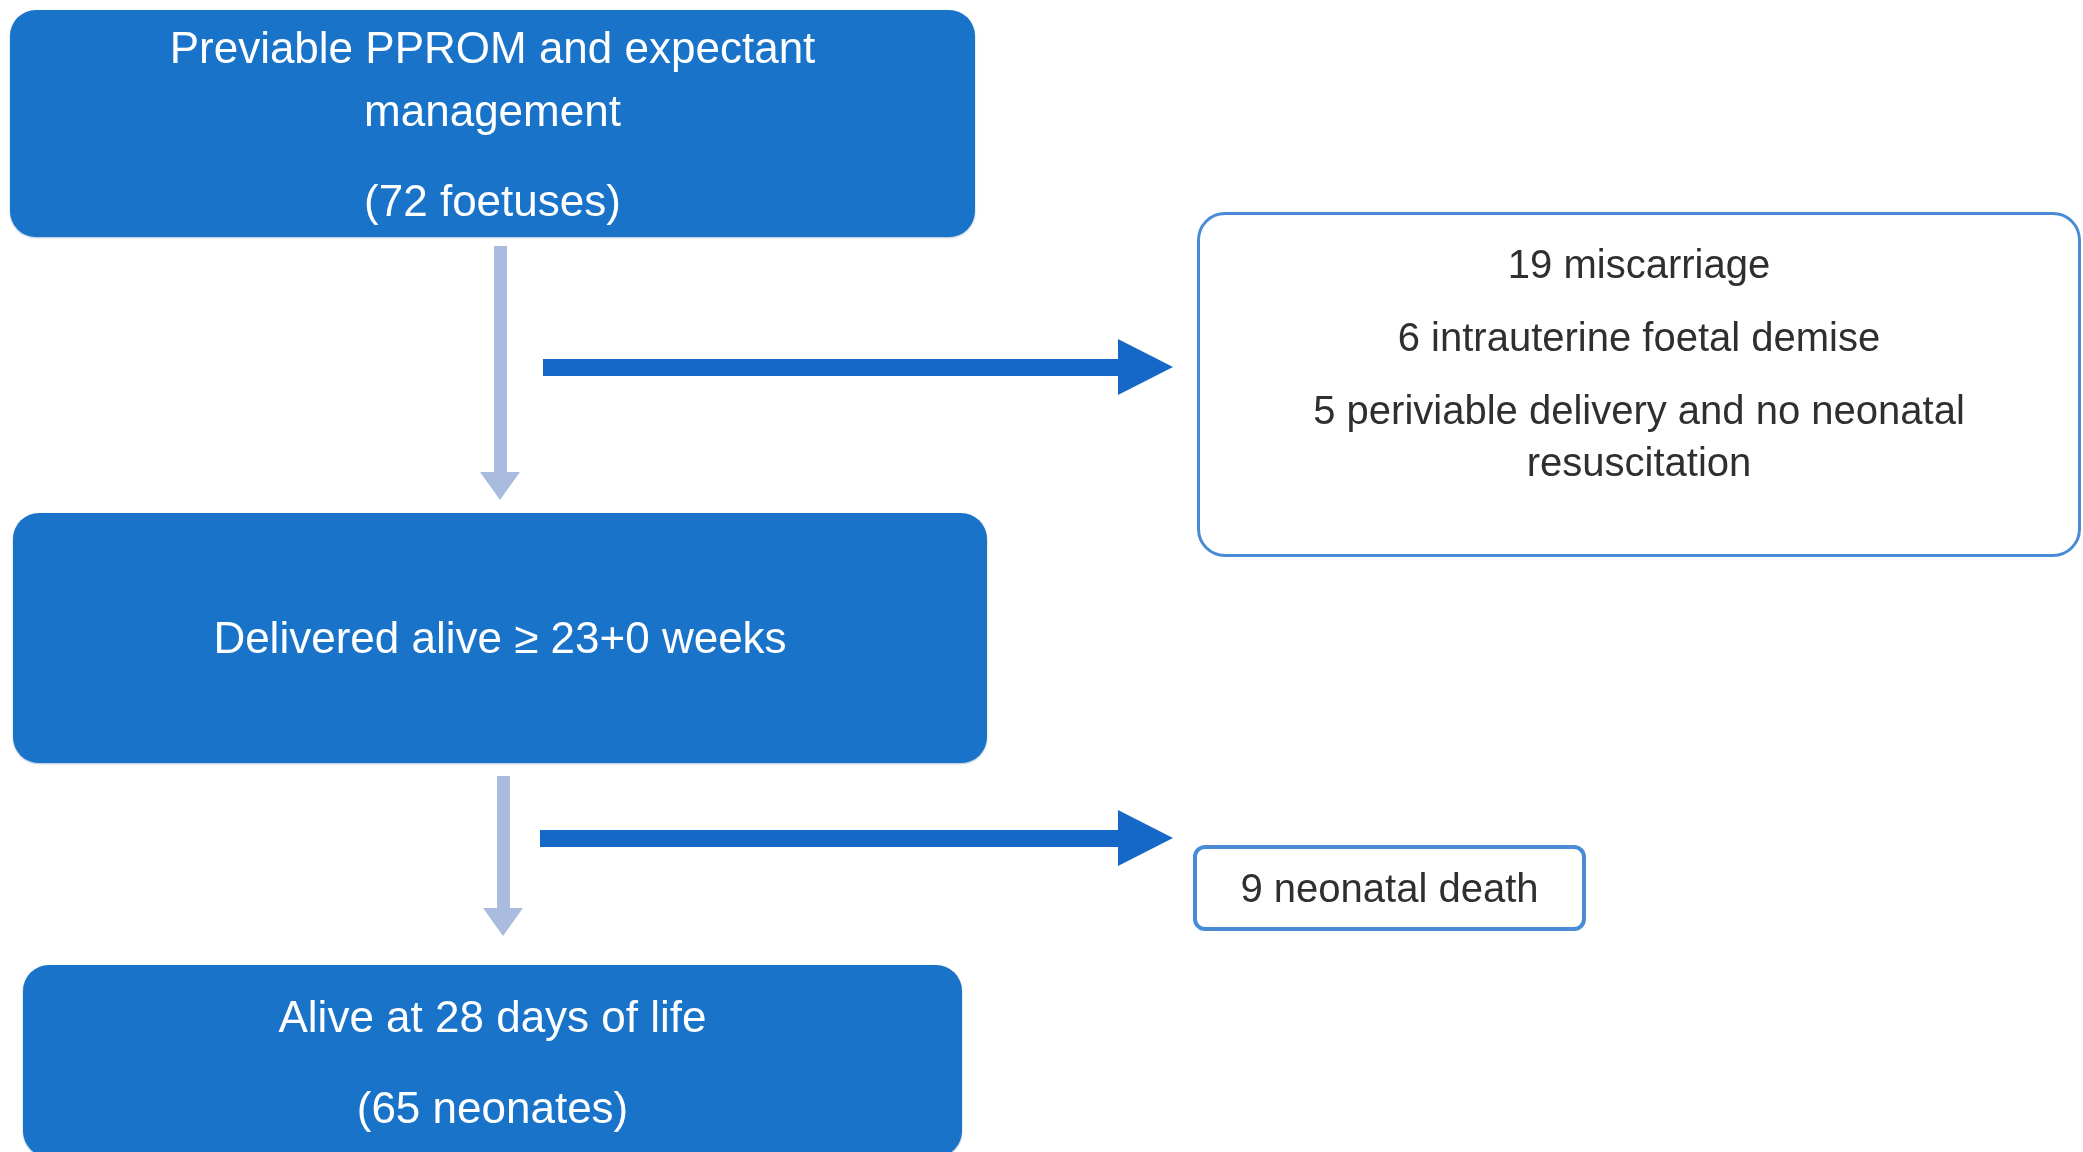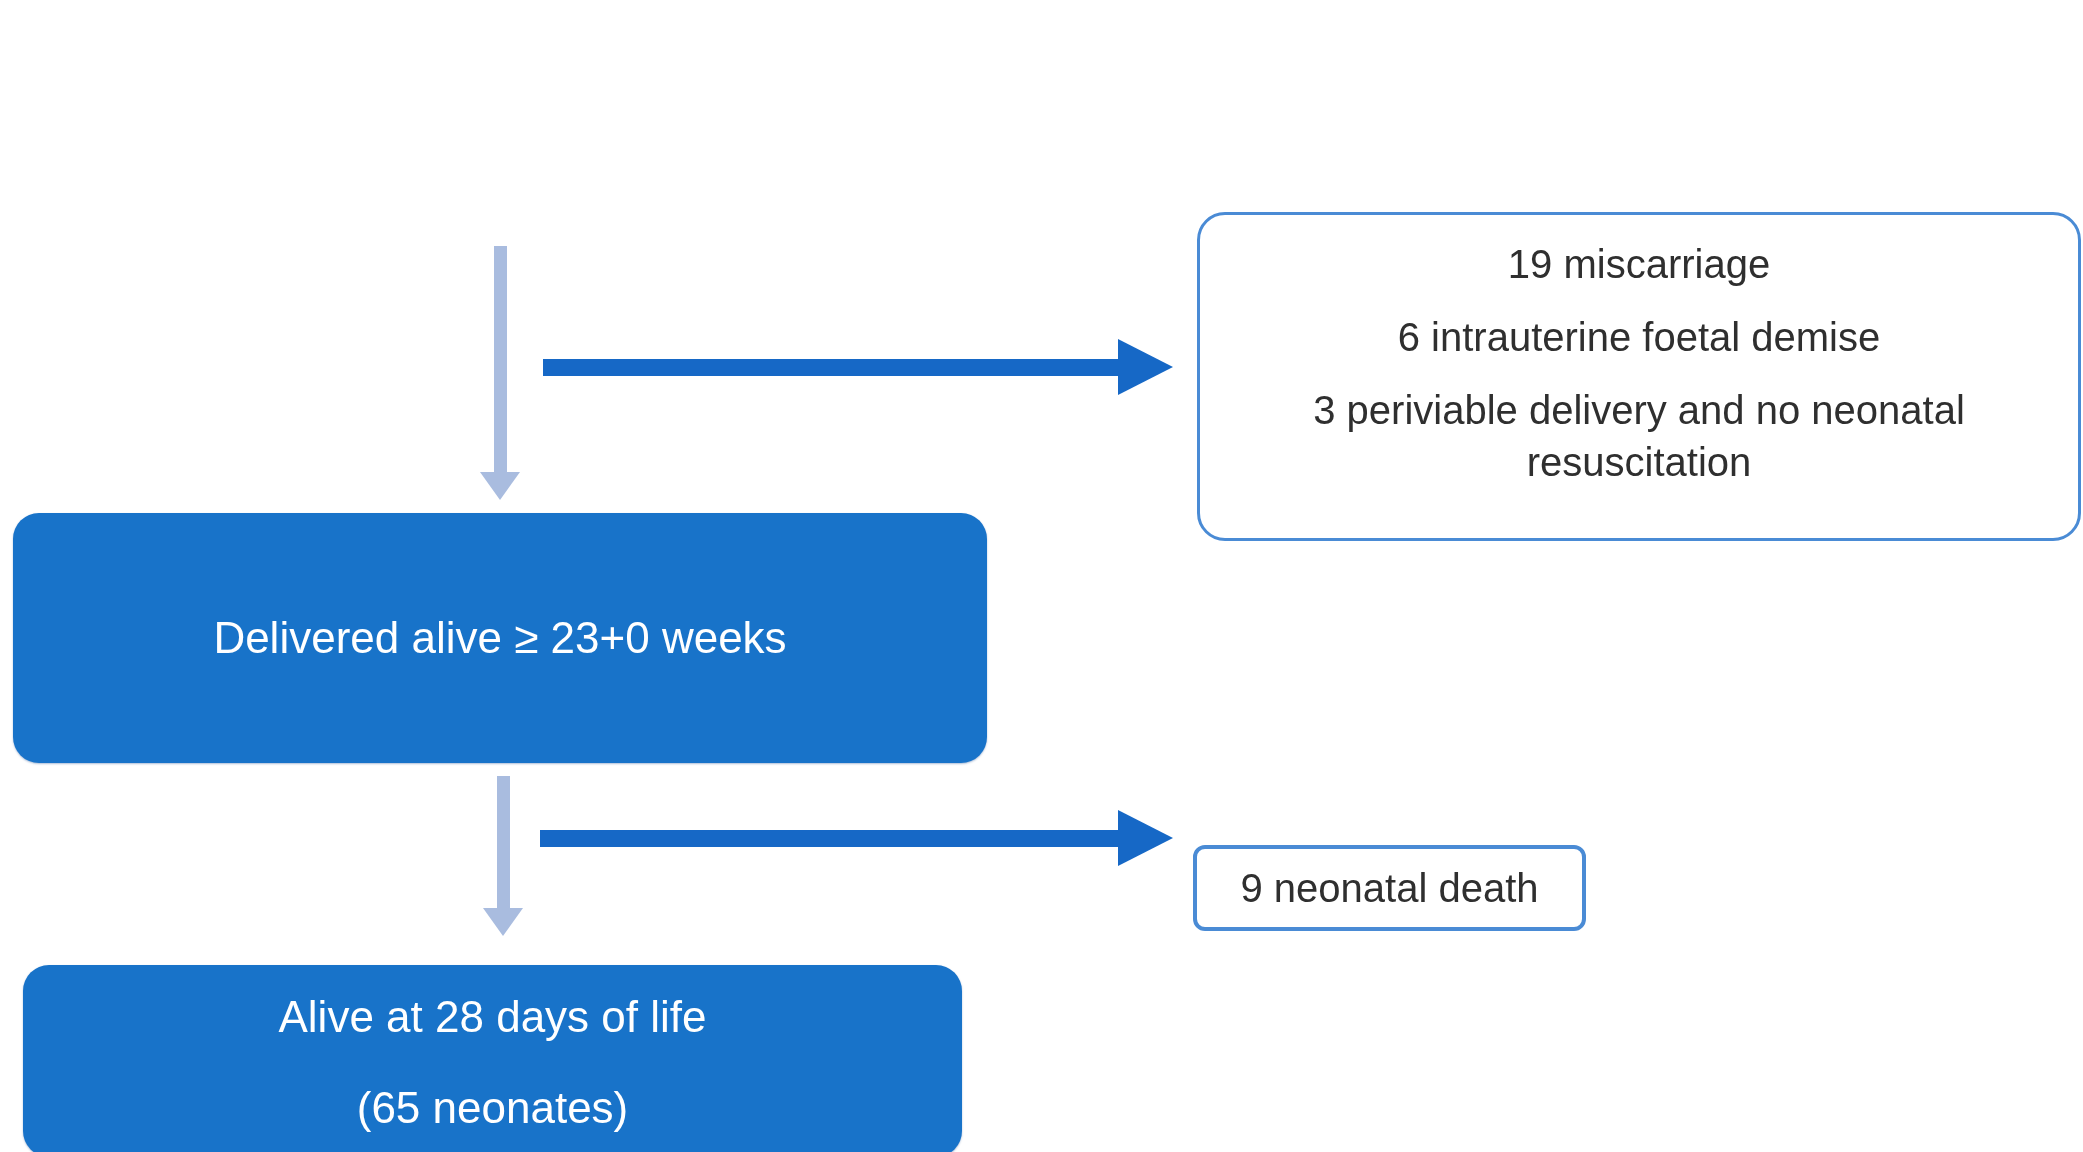--- a/index.html
+++ b/index.html
@@ -46,21 +46,21 @@
   
   .sidebox{
     position:absolute;
     background:#ffffff;
     border:3px solid var(--side_border);
     color:var(--side_text);
     display:flex;flex-direction:column;
     align-items:center;justify-content:center;
     text-align:center;
   }
-  #exclusion-1{left:1197px;top:212px;width:878px;height:297px;border-radius:28px;padding-bottom:26px;}
+  #exclusion-1{left:1197px;top:212px;width:878px;height:297px;border-radius:28px;padding-bottom:42px;}
   #exclusion-1 .sline{font-size:40px;line-height:1.32;margin:10px 0;}
   #exclusion-1 .sline.wraps{max-width:790px;}
   #exclusion-2{left:1193px;top:845px;width:385px;height:78px;border-radius:12px;border-width:4px;}
   #exclusion-2 .sline{font-size:40px;line-height:1.1;}
 
   
   .varrow{position:absolute;display:flex;flex-direction:column;align-items:center;}
   .varrow .shaft{width:13px;background:var(--arrow_v);flex:1 1 auto;}
   .varrow .head{
     width:0;height:0;
@@ -81,35 +81,39 @@
     border-left:55px solid var(--arrow_h);
   }
   #harrow-1{left:543px;top:339px;width:630px;height:56px;}
   #harrow-2{left:540px;top:810px;width:633px;height:56px;}
 </style>
 </head>
 <body>
 
 <div class="canvas">
 
+  <div class="node" id="node-start">
+    <div class="title">Previable PPROM and expectant management</div>
+    <div class="count">(72 foetuses)</div>
+  </div>
 
   <div class="varrow" id="varrow-1">
     <div class="shaft"></div>
     <div class="head"></div>
   </div>
 
   <div class="harrow" id="harrow-1">
     <div class="shaft"></div>
     <div class="head"></div>
   </div>
 
   <div class="sidebox" id="exclusion-1">
     <div class="sline">19 miscarriage</div>
     <div class="sline">6 intrauterine foetal demise</div>
-    <div class="sline wraps">3 periviable delivery and no neonatal resuscitation</div>
+    <div class="sline wraps">5 periviable delivery and no neonatal resuscitation</div>
   </div>
 
   <div class="node" id="node-delivered">
     <div class="title">Delivered alive ≥ 23+0 weeks</div>
   </div>
 
   <div class="varrow" id="varrow-2">
     <div class="shaft"></div>
     <div class="head"></div>
   </div>

